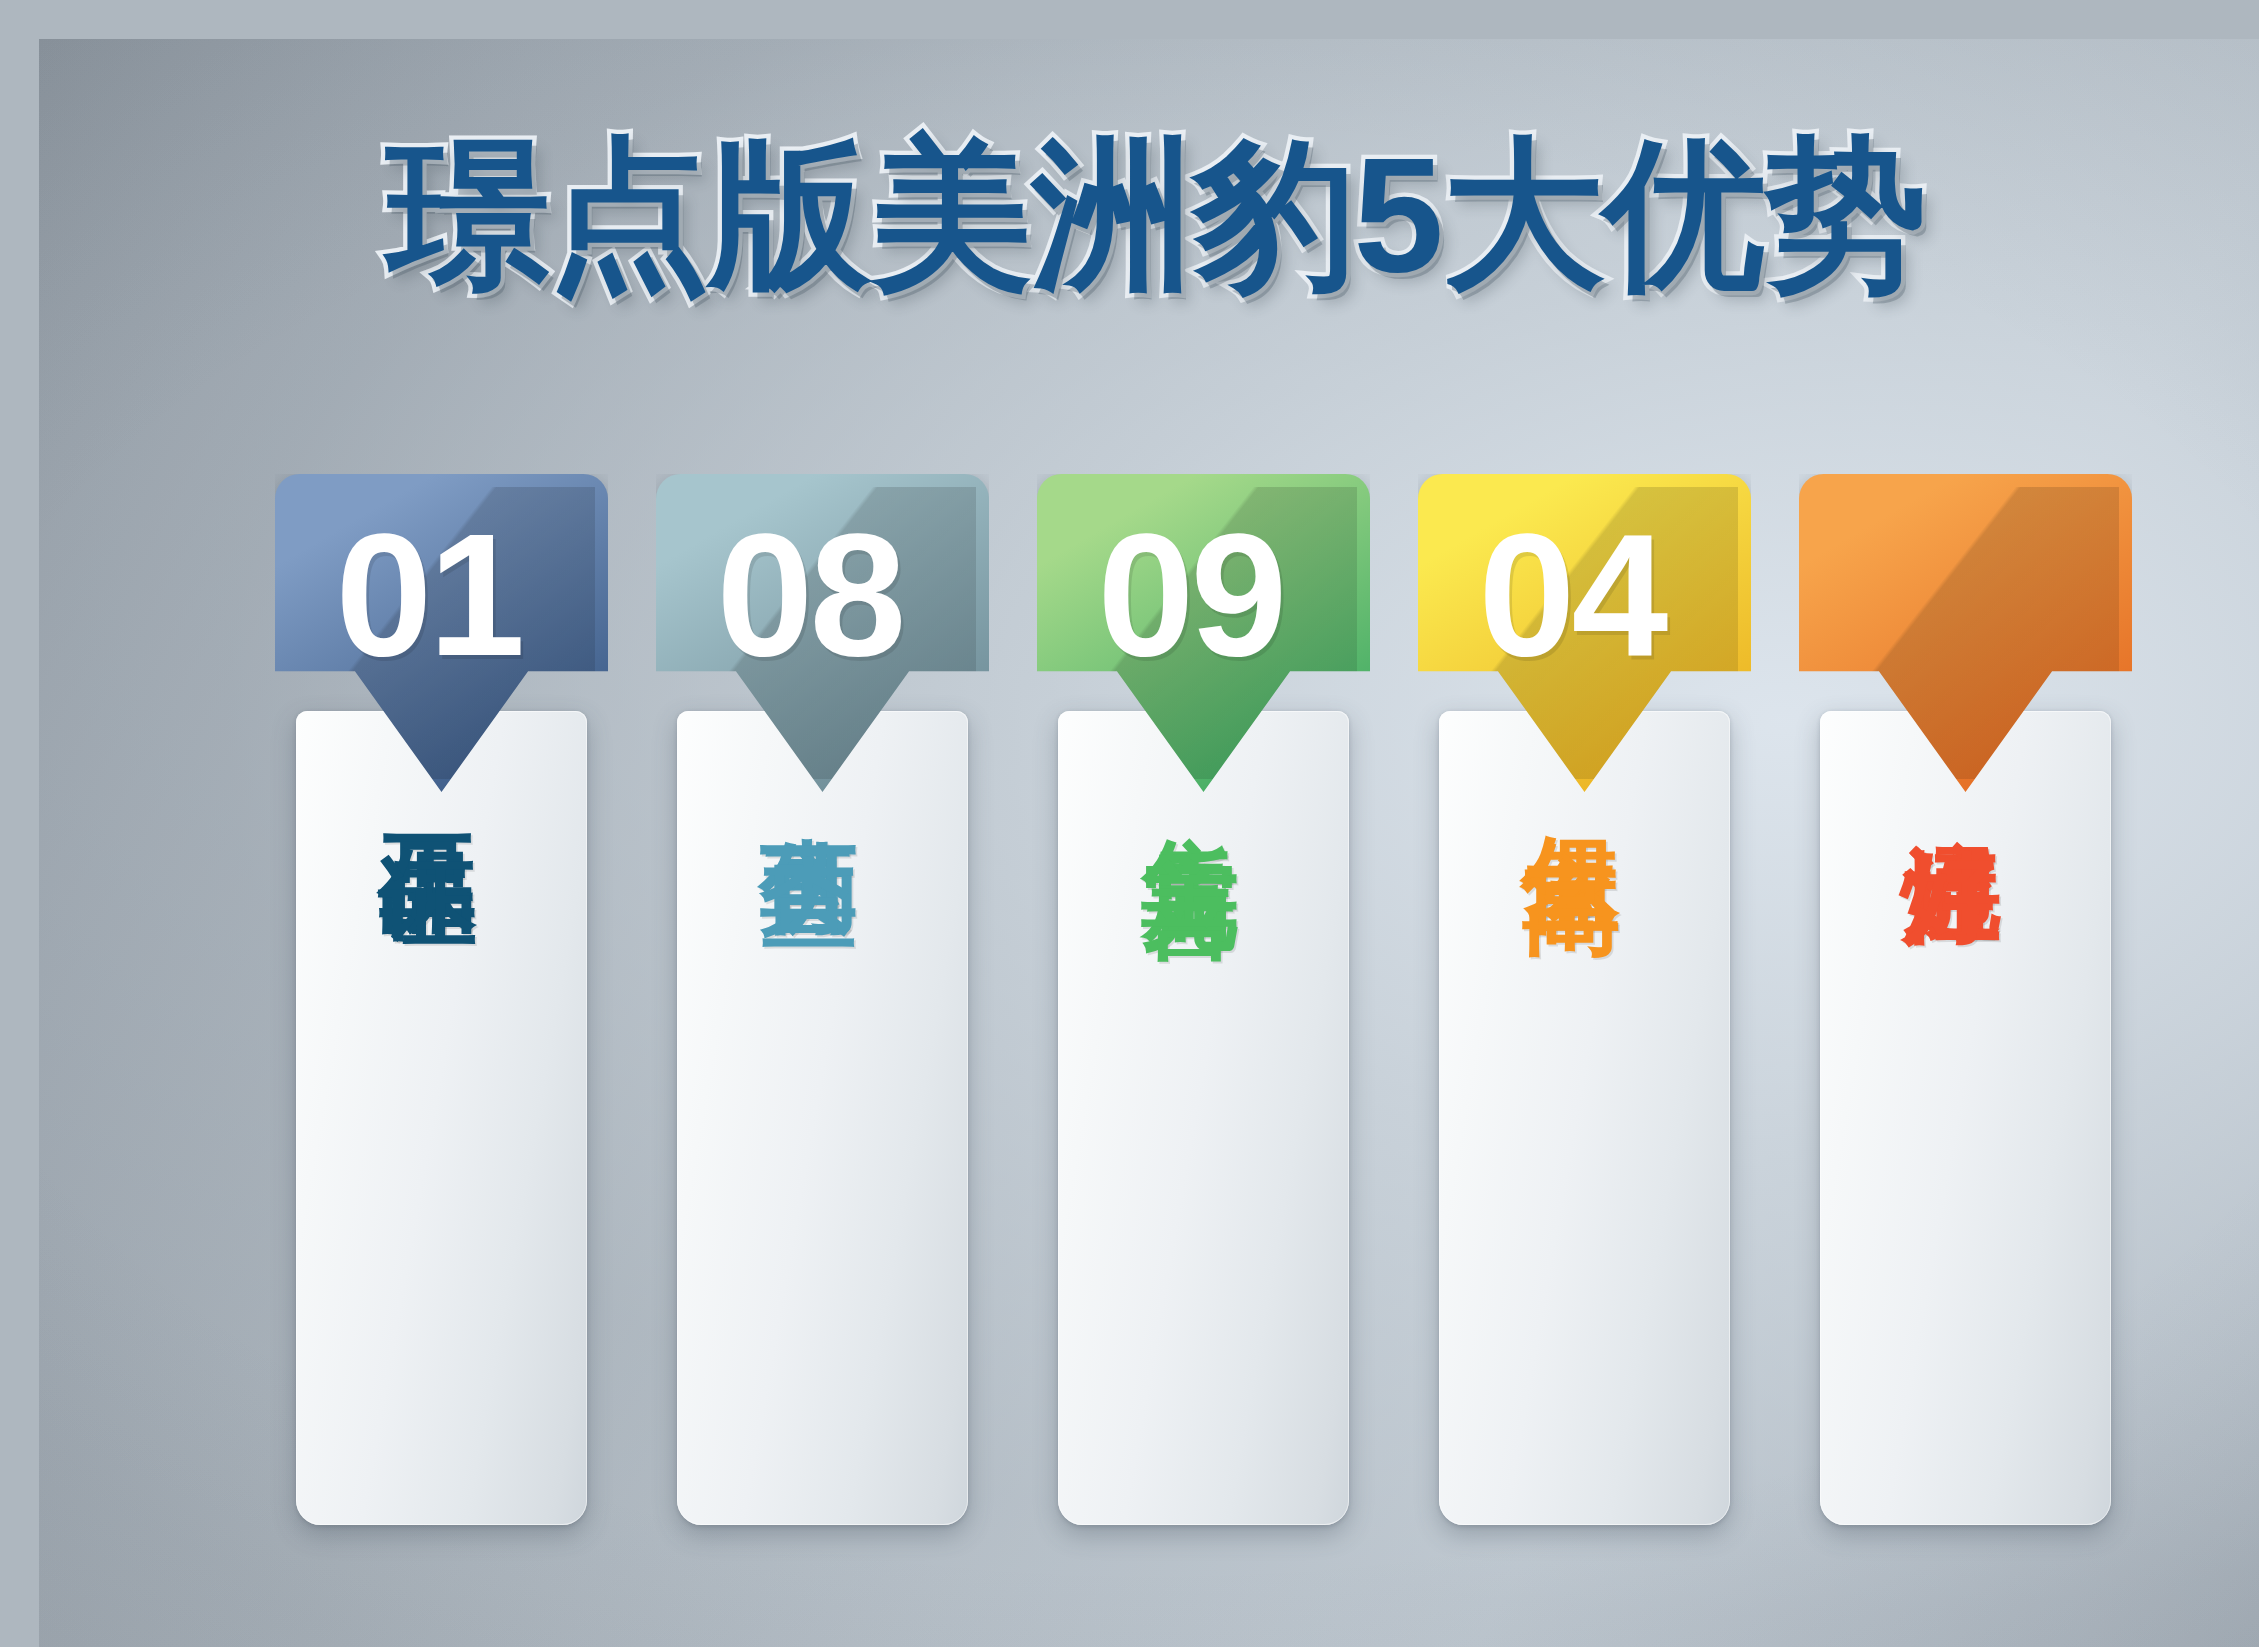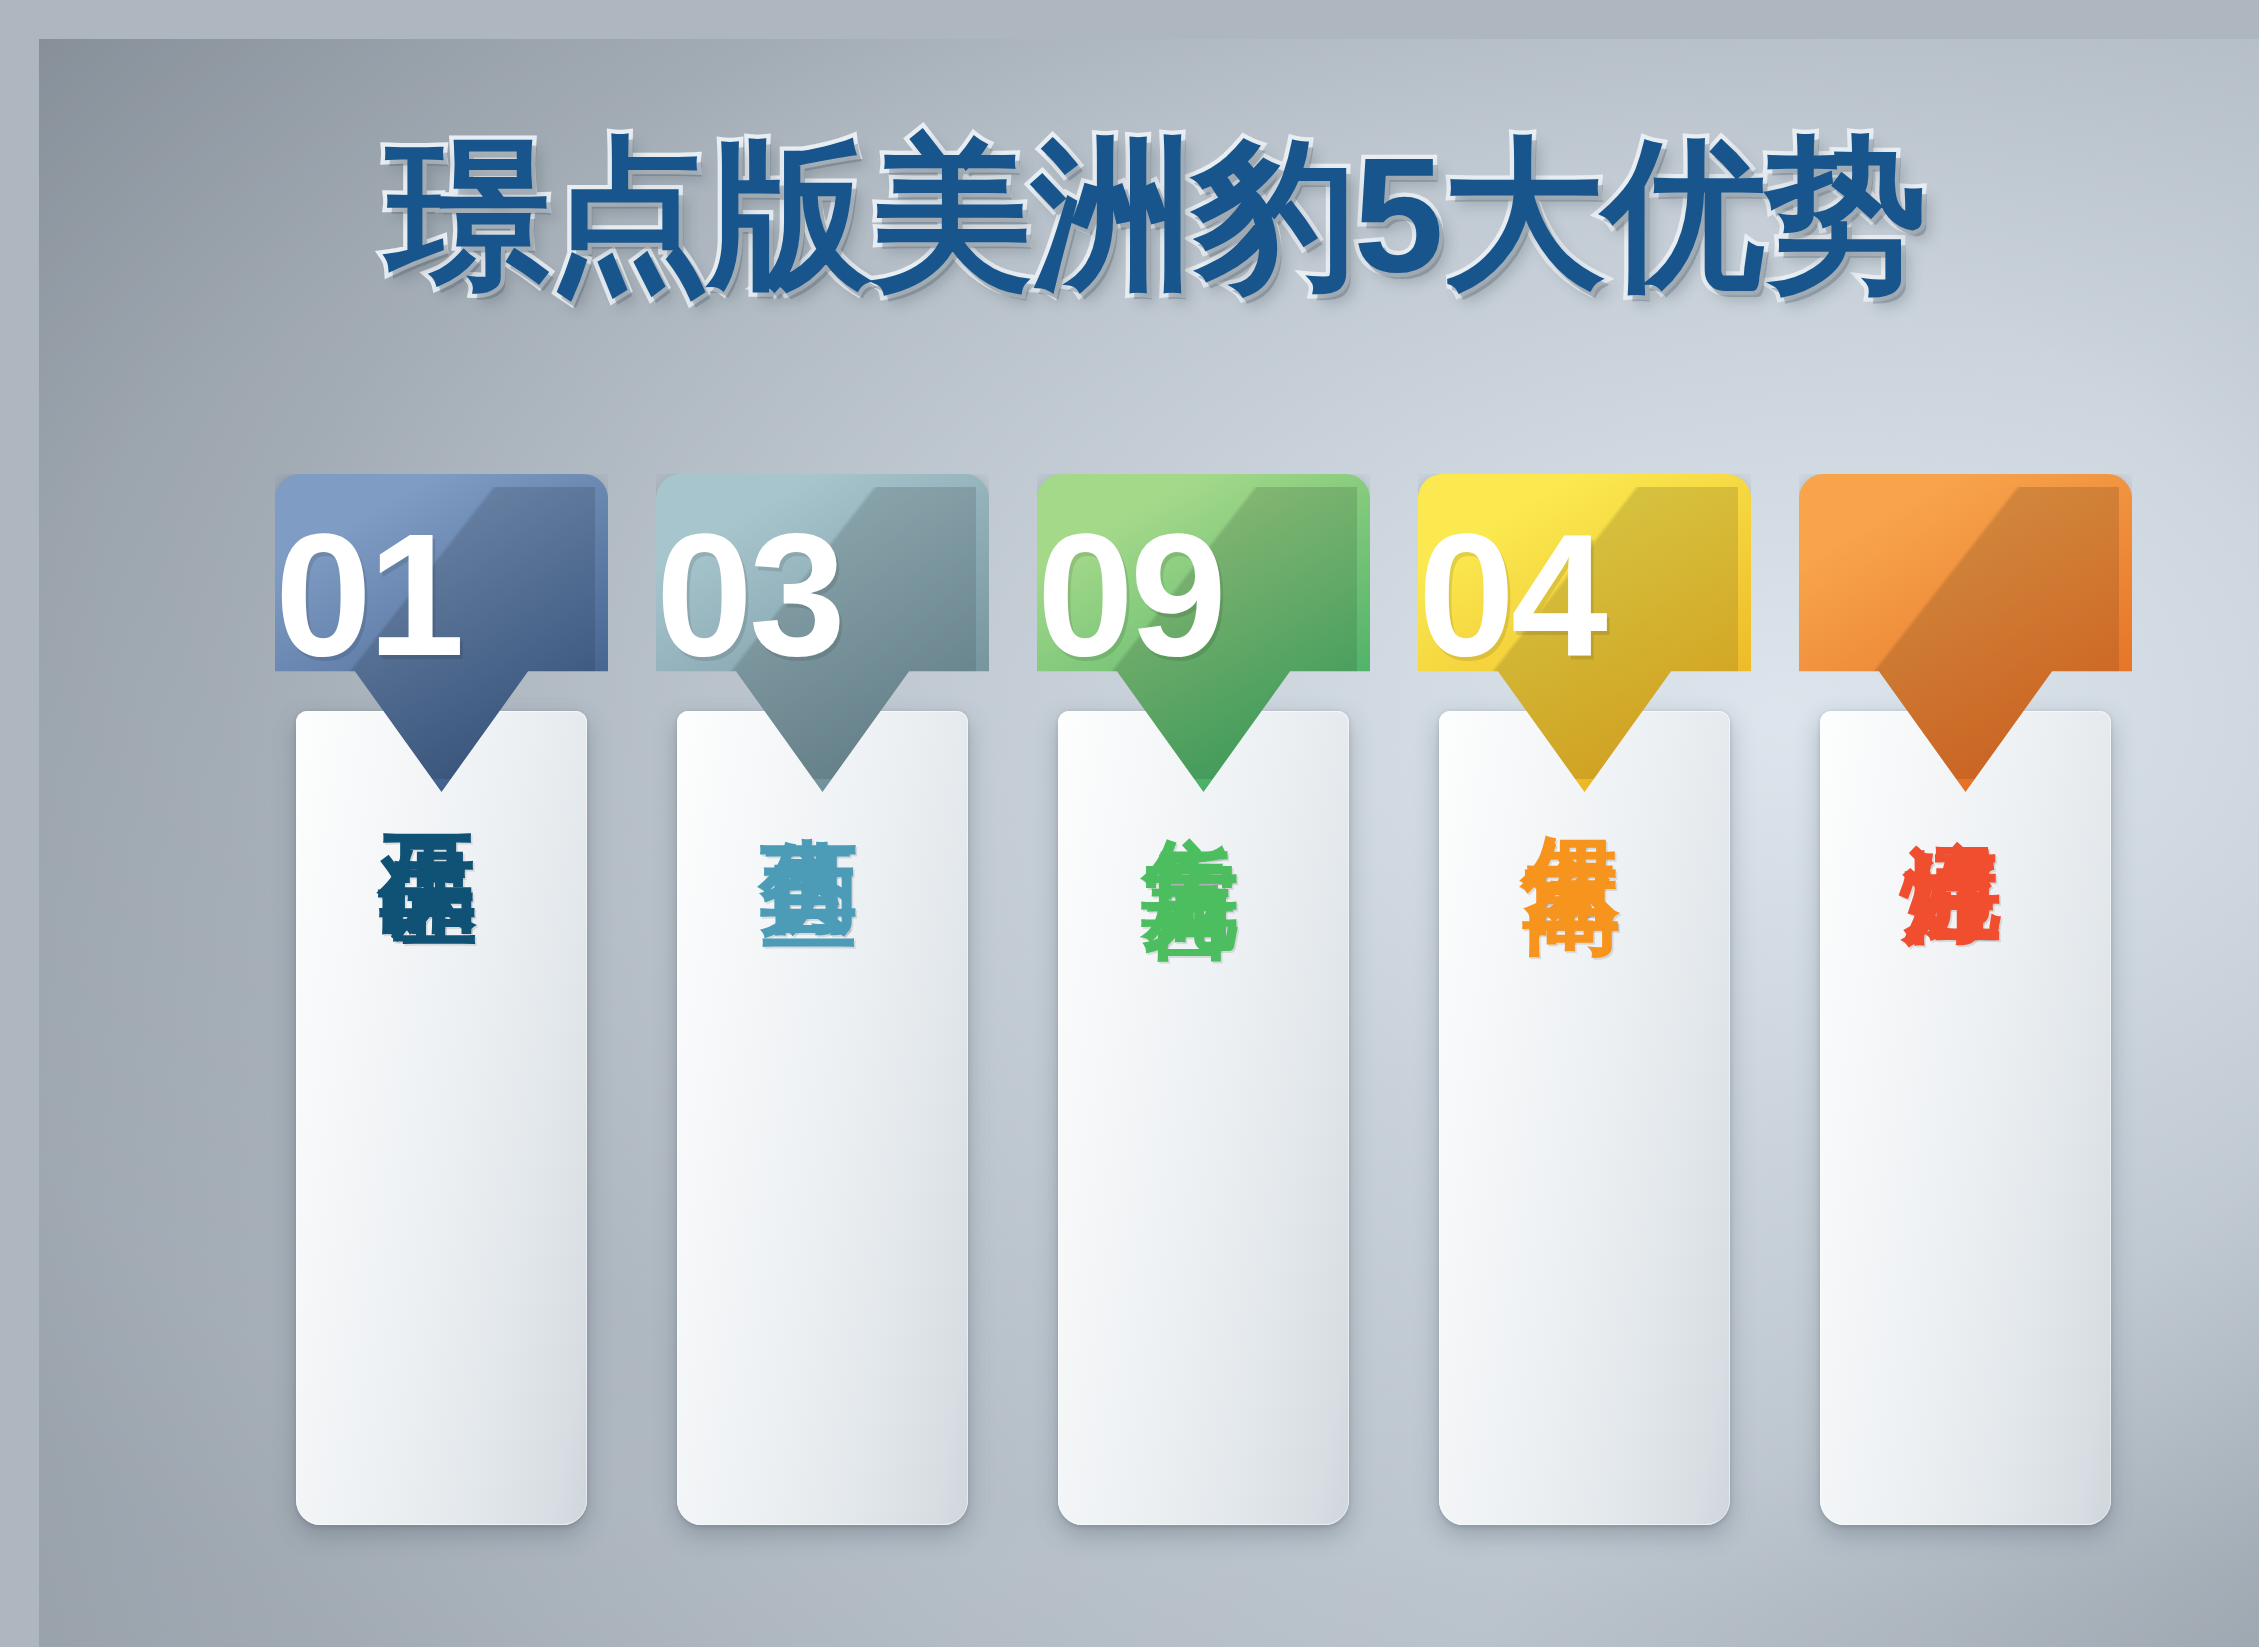--- a/index.html
+++ b/index.html
@@ -112,20 +112,21 @@
   .card-head .sheen {
     position:absolute; inset:0;
     background:linear-gradient(128deg,
         rgba(255,255,255,0.00) 38%,
         rgba(0,0,0,0.14) 39%,
         rgba(0,0,0,0.10) 100%);
   }
   .card-num {
     position:absolute;
     left:0; right:0; top:34px;
+    text-align:center;
     font-size:174px;
     line-height:1;
     font-weight:bold;
     color:#ffffff;
     letter-spacing:-3.8px;
     text-shadow:2.8px 3.8px 0 rgba(0,0,0,0.10);
     z-index:3;
   }
 
   
@@ -174,21 +175,21 @@
     <div class="card-label">
       <span class="card-label-inner" style="color: rgb(15, 82, 117);">正品保证</span>
     </div>
   </div>
 
   <div class="card">
     <div class="card-body"></div>
     <div class="card-head" style="background: linear-gradient(150deg, rgb(166, 197, 205) 0%, rgb(166, 197, 205) 18%, rgb(99, 129, 140) 100%);">
       <div class="sheen"></div>
     </div>
-    <div class="card-num">03</div>
+    <div class="card-num">08</div>
     <div class="card-label">
       <span class="card-label-inner" style="color: rgb(76, 156, 184);">真伪可查</span>
     </div>
   </div>
 
   <div class="card">
     <div class="card-body"></div>
     <div class="card-head" style="background: linear-gradient(150deg, rgb(165, 217, 138) 0%, rgb(165, 217, 138) 18%, rgb(47, 163, 92) 100%);">
       <div class="sheen"></div>
     </div>

